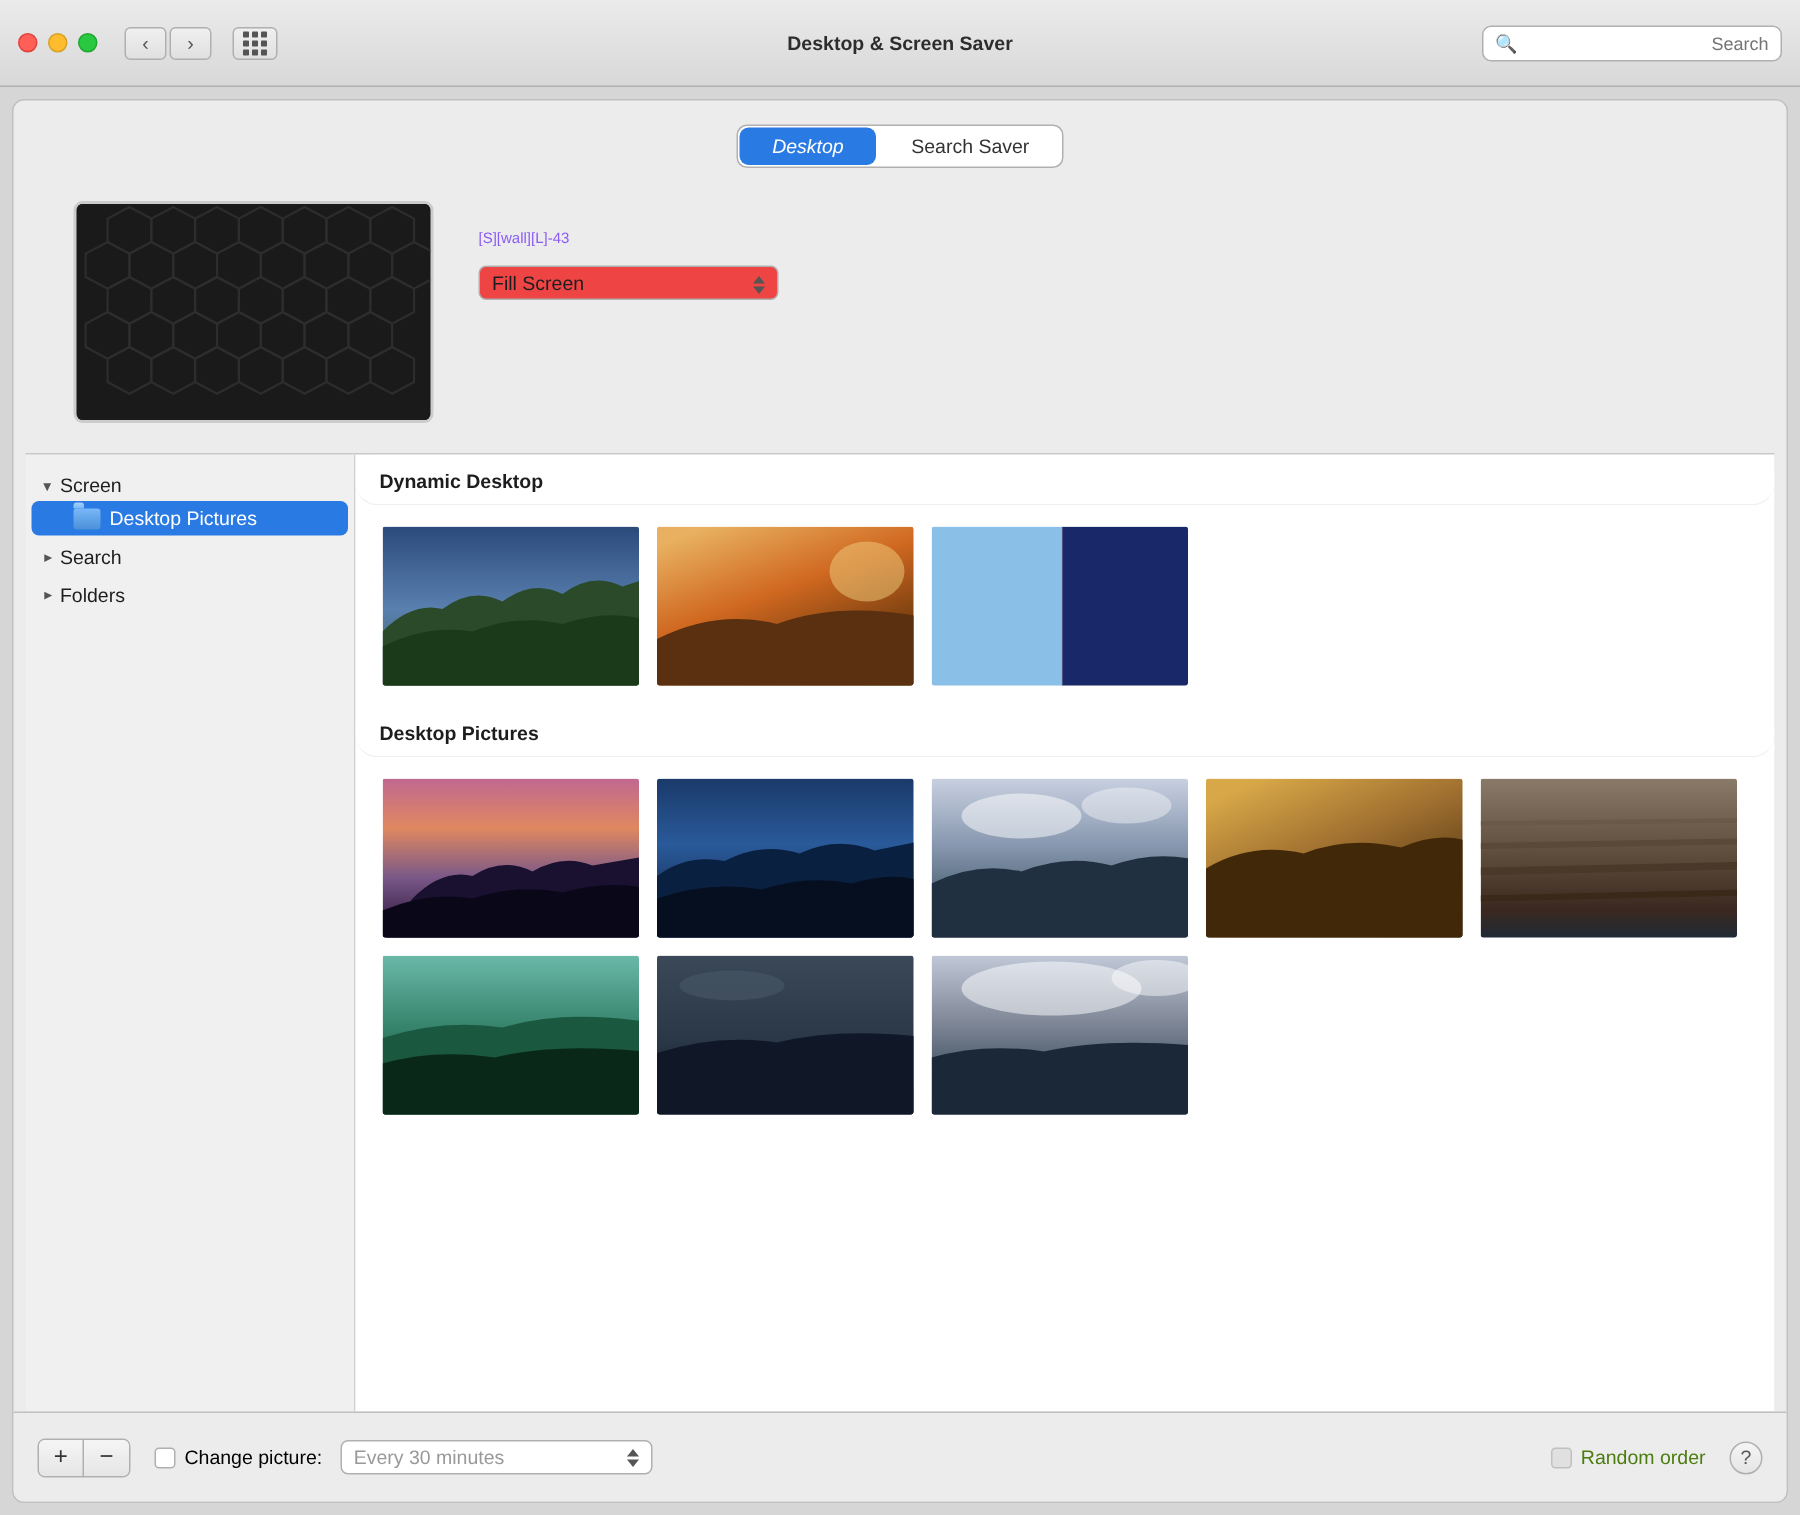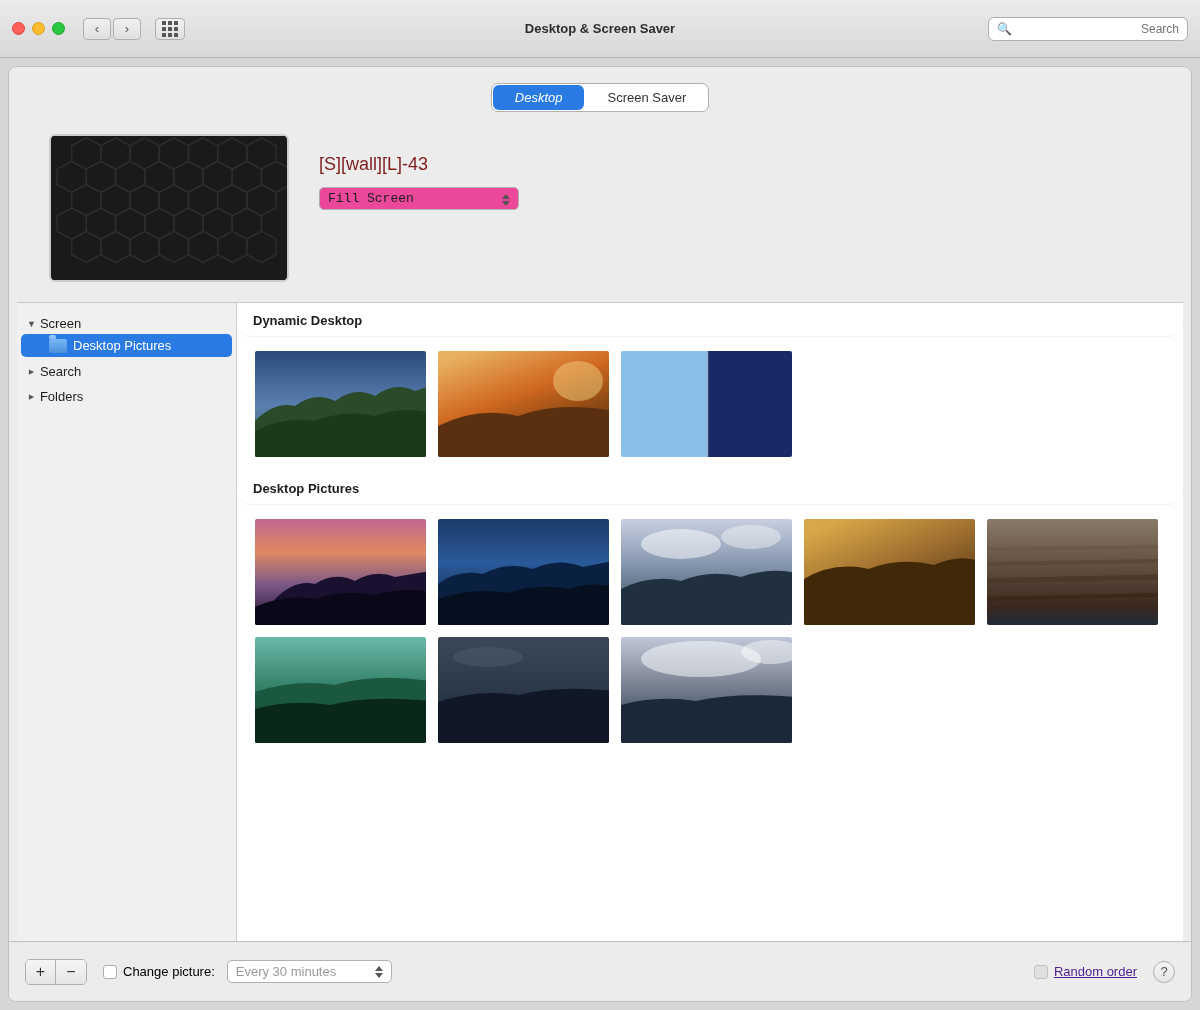--- a/index.html
+++ b/index.html
@@ -177,35 +177,34 @@
       position: relative;
     }
 
     .preview-controls {
       display: flex;
       flex-direction: column;
       gap: 12px;
       padding-top: 20px;
     }
     .wallpaper-name {
-      font-size: 18px;
+      font-size: 10px;
       font-weight: 500;
-      color: #7f1d1d;
+      color: #8b5cf6;
     }
     .fill-dropdown {
       display: flex;
       align-items: flex-end;
-      background: #ec4899;
+      background: #ef4444;
       border: 1px solid #b0b0b0;
       border-radius: 5px;
       padding: 3px 8px;
       width: 200px;
       cursor: pointer;
       justify-content: space-between;
-      font-family: Liberation Mono, monospace;
     }
     .fill-dropdown-text {
       font-size: 13px;
     }
     .stepper-arrows {
       display: flex;
       flex-direction: column;
       margin-left: 4px;
     }
     .stepper-arrow {
@@ -389,30 +388,30 @@
       border: 1px solid #b0b0b0;
       border-radius: 3px;
       background: #fff;
       flex-shrink: 0;
     }
     .checkbox.disabled {
       background: #e0e0e0;
       border-color: #c0c0c0;
     }
     .checkbox-text { color: #000000; }
-    .checkbox-text.disabled { color: #4c1d95; text-decoration: underline; }
+    .checkbox-text.disabled { color: #4d7c0f; }
 
     .interval-dropdown {
       display: flex;
       align-items: center;
       background: #fff;
       border: 1px solid #b0b0b0;
       border-radius: 5px;
       padding: 3px 8px;
-      width: 165px;
+      width: 208px;
       cursor: pointer;
       justify-content: space-between;
       margin-left: 4px;
     }
     .interval-text { font-size: 13px; color: #999; }
 
     .help-btn {
       margin-left: auto;
       width: 22px;
       height: 22px;
@@ -464,21 +463,21 @@
     <span class="search-icon-char">🔍</span>
     <input class="search-input" type="text" placeholder="Search" style="">
   </div>
 </div>
 
 <div class="main-content">
 
   <div class="tab-bar">
     <div class="tab-segment">
       <button class="tab-item active">Desktop</button>
-      <button class="tab-item">Screen Saver</button>
+      <button class="tab-item">Search Saver</button>
     </div>
   </div>
 
   <div class="preview-section">
     <div class="wallpaper-preview">
       <svg class="hex-bg" viewBox="0 0 240 148">
         <rect width="240" height="148" fill="#1a1a1a"></rect>
 
         <g fill="none" stroke="#2d2d2d" stroke-width="1.5">
 

